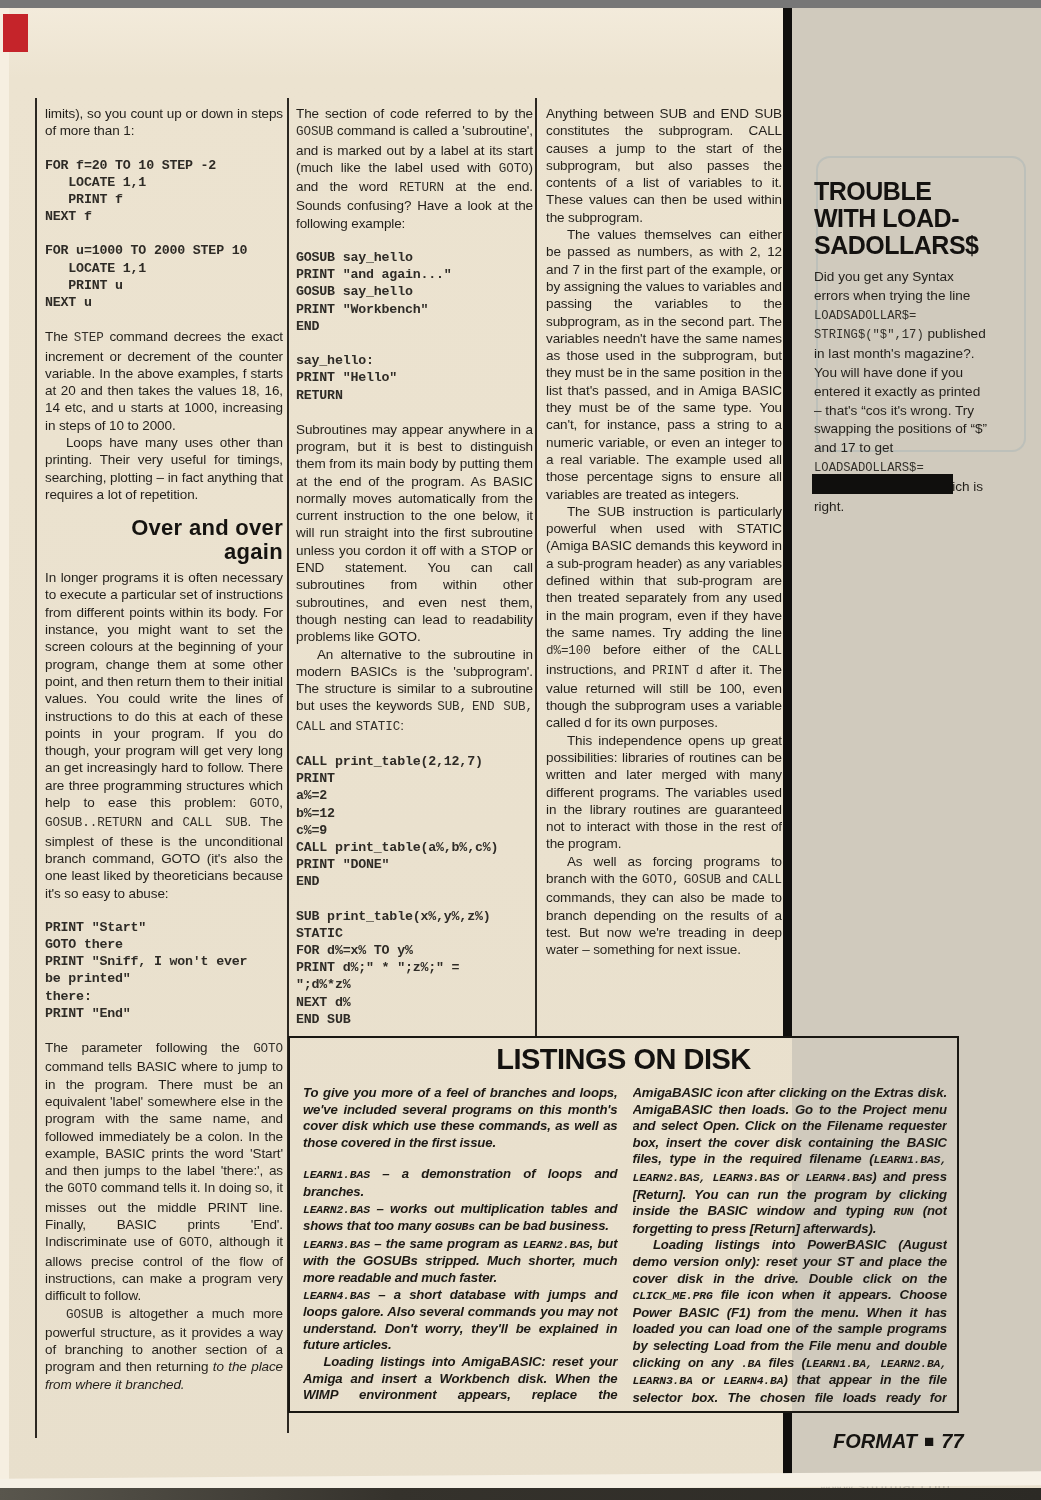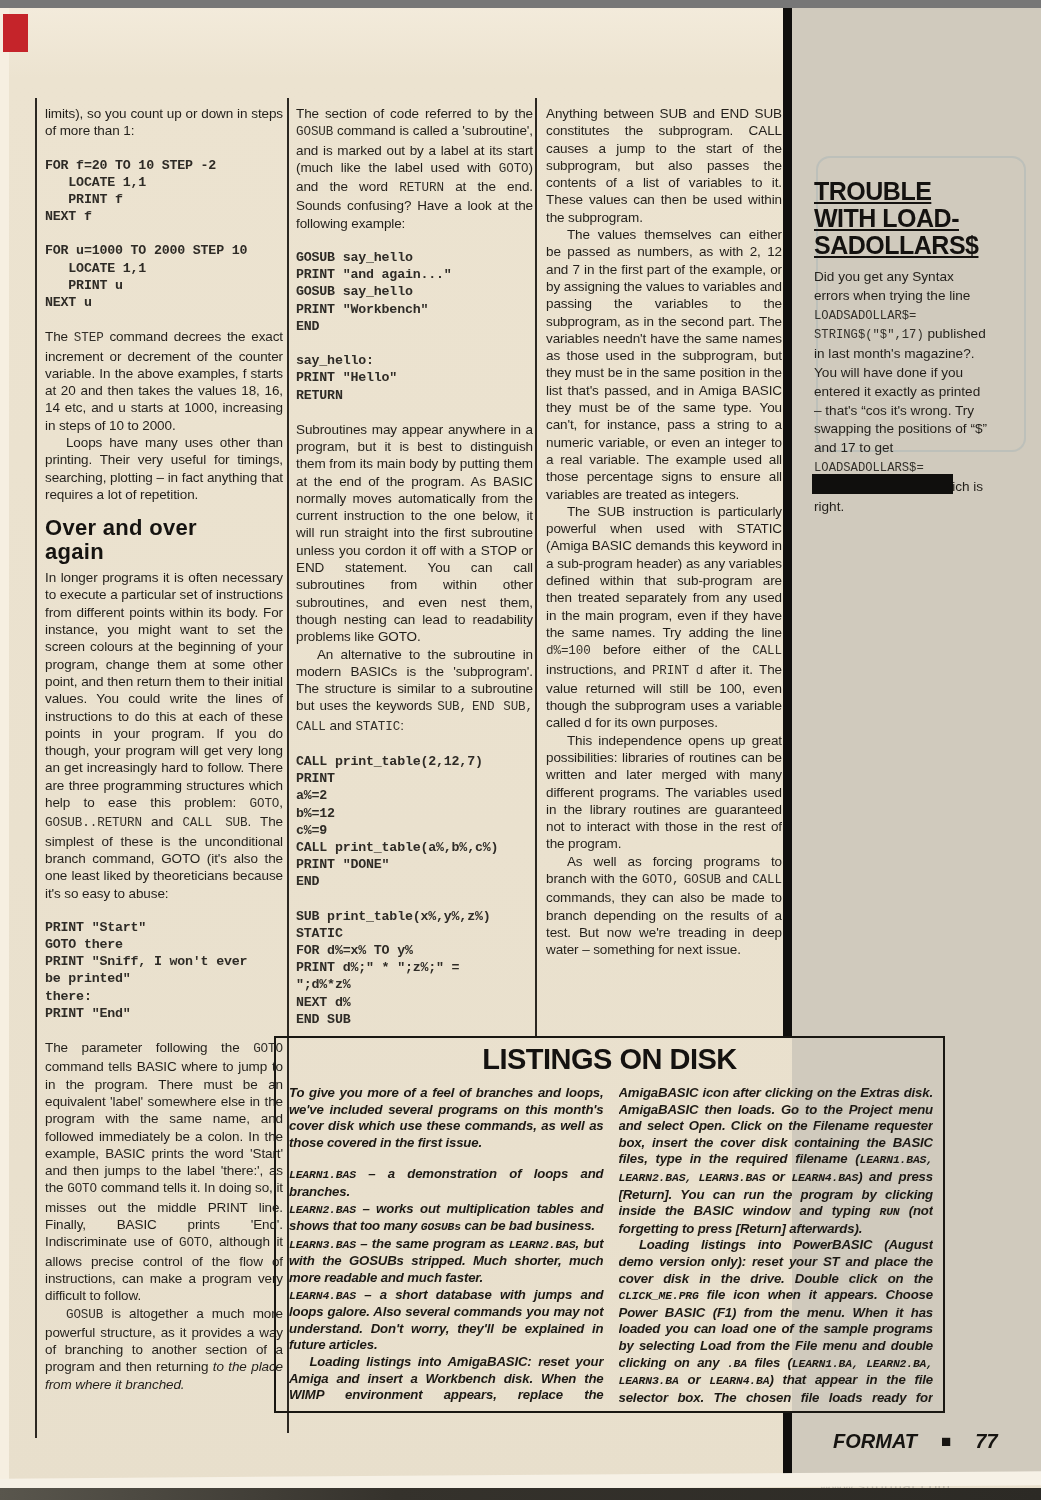--- a/index.html
+++ b/index.html
@@ -26,40 +26,40 @@
   #col1{left:45px;width:238px;height:1330px;}
   #col2{left:296px;width:237px;height:1330px;}
   #col3{left:546px;width:236px;height:940px;}
   .para{margin:0;text-align:justify;font-size:13.5px;line-height:17.3px;letter-spacing:-0.1px;}
   .para.indent{text-indent:1.55em;}
   .run-t,.run-i{font-family:"Liberation Sans",sans-serif;}
   .run-i{font-style:italic;}
   .run-c{font-family:"Liberation Mono","DejaVu Sans Mono",monospace;font-size:12.6px;color:#33302a;}
   .codeblock{font-family:"Liberation Mono","DejaVu Sans Mono",monospace;font-size:13.3px;line-height:17.2px;
              margin:17px 0;white-space:pre;color:#2e2b26;letter-spacing:-0.2px;font-weight:bold;}
-  .colhead{font-weight:bold;font-size:22px;line-height:24px;text-align:left;letter-spacing:0.3px;
+  .colhead{font-weight:bold;font-size:22px;line-height:24px;text-align:right;letter-spacing:0.3px;
            margin:13px 0 5px;white-space:pre-line;color:#151310;}
   
   #sidebar{position:absolute;left:814px;top:170px;width:174px;}
-  .sb-head{font-weight:bold;font-size:25px;line-height:27px;letter-spacing:-0.5px;color:#141210;text-decoration:underline;}
+  .sb-head{font-weight:bold;font-size:25px;line-height:27px;letter-spacing:-0.5px;color:#141210;}
   .sb-body{margin-top:9px;}
   .sb-body .para{font-size:13.6px;line-height:18.8px;text-align:left;letter-spacing:0;}
   .sb-body .run-c{font-size:12.2px;}
   .sb-bar{position:absolute;left:812px;top:466px;width:141px;height:20px;background:#100f0d;}
   
-  #listings{position:absolute;left:274px;top:1028px;width:671px;height:377px;border:2px solid #191712;box-sizing:border-box;}
+  #listings{position:absolute;left:288px;top:1028px;width:671px;height:377px;border:2px solid #191712;box-sizing:border-box;}
   .lb-title{text-align:center;font-weight:bold;font-size:29px;letter-spacing:-0.5px;margin-top:5px;color:#141210;}
   .lb-cols{display:flex;gap:15px;padding:9px 10px 0 13px;}
   .lb-col{width:320px;overflow:hidden;height:320px;}
   .lb-col .para{font-weight:bold;font-style:italic;font-size:13.2px;line-height:16.6px;letter-spacing:-0.15px;color:#1c1914;}
   .lb-col .para.gap{margin-top:15px;}
   .lb-col .run-c{font-size:11.4px;font-weight:700;font-style:italic;color:#1c1914;}
   .para.gap{margin-top:15px;}
   
-  #footer{position:absolute;left:833px;top:1422px;display:flex;align-items:center;gap:24px;
+  #footer{position:absolute;left:833px;top:1422px;display:flex;align-items:center;gap:7px;
           font-weight:bold;font-style:italic;font-size:20px;color:#161411;}
   #footer .sq{font-style:normal;font-size:17px;}
   #watermark{position:absolute;left:820px;top:1469px;font-size:15px;letter-spacing:0.5px;color:#bdb8ac;}
 </style>
 </head>
 <body>
 
 <div class="page">
   <div class="left-edge"></div>
   <div class="gray-margin"></div>

